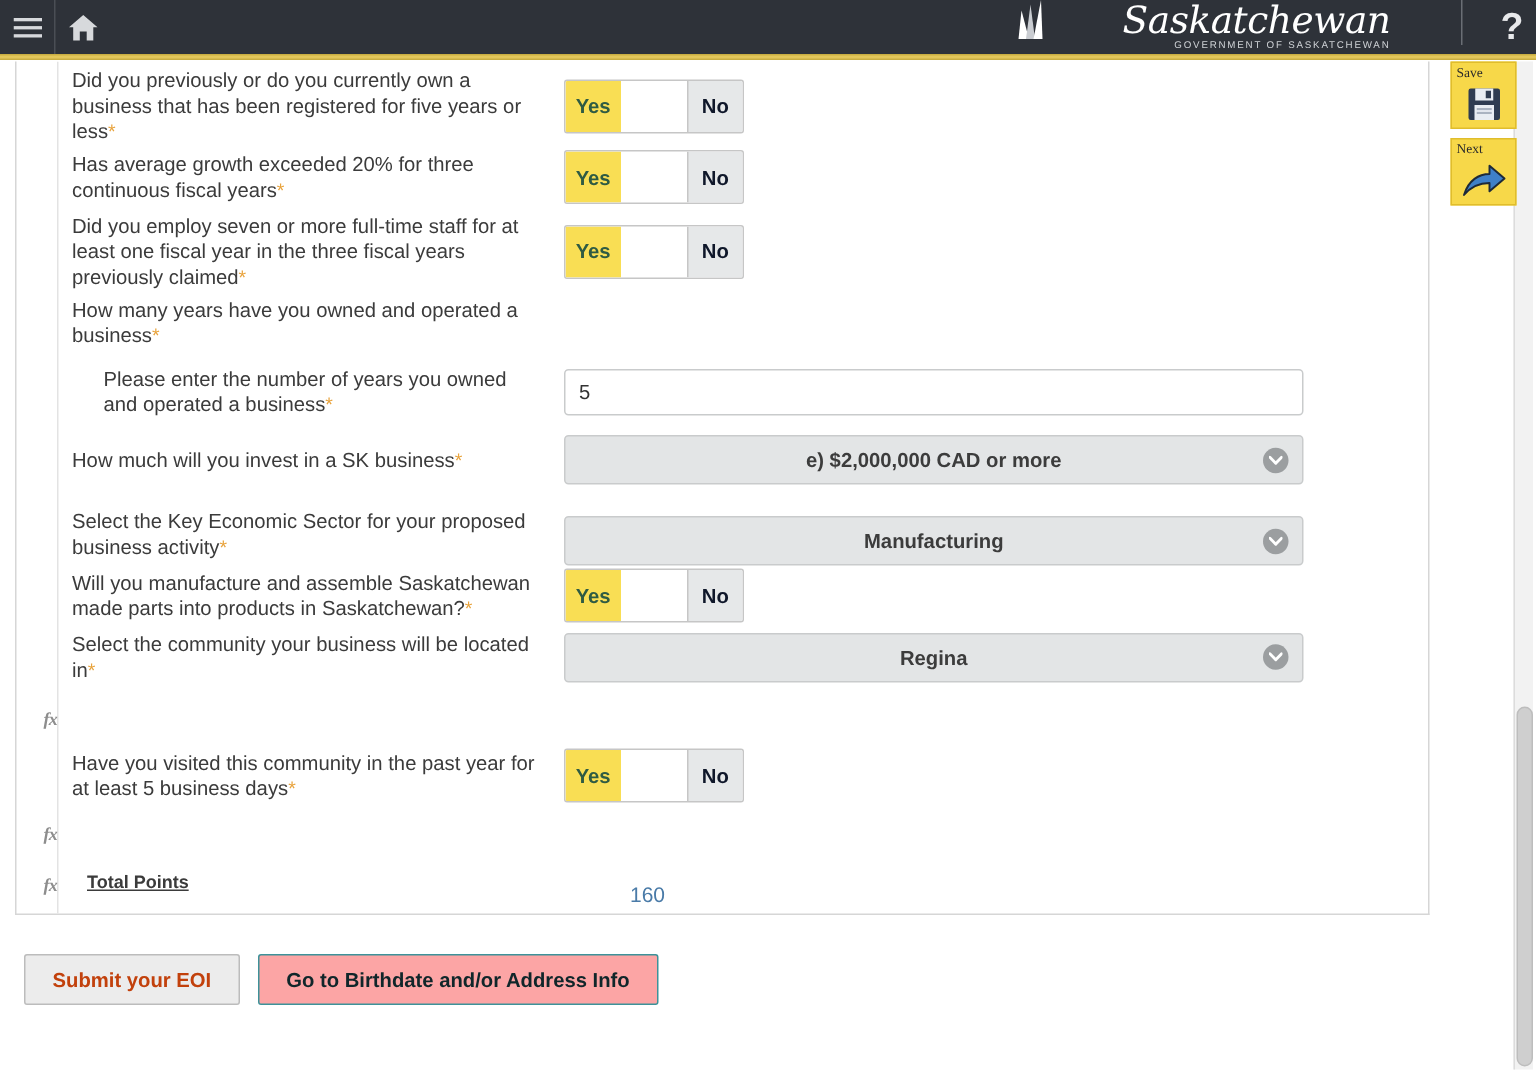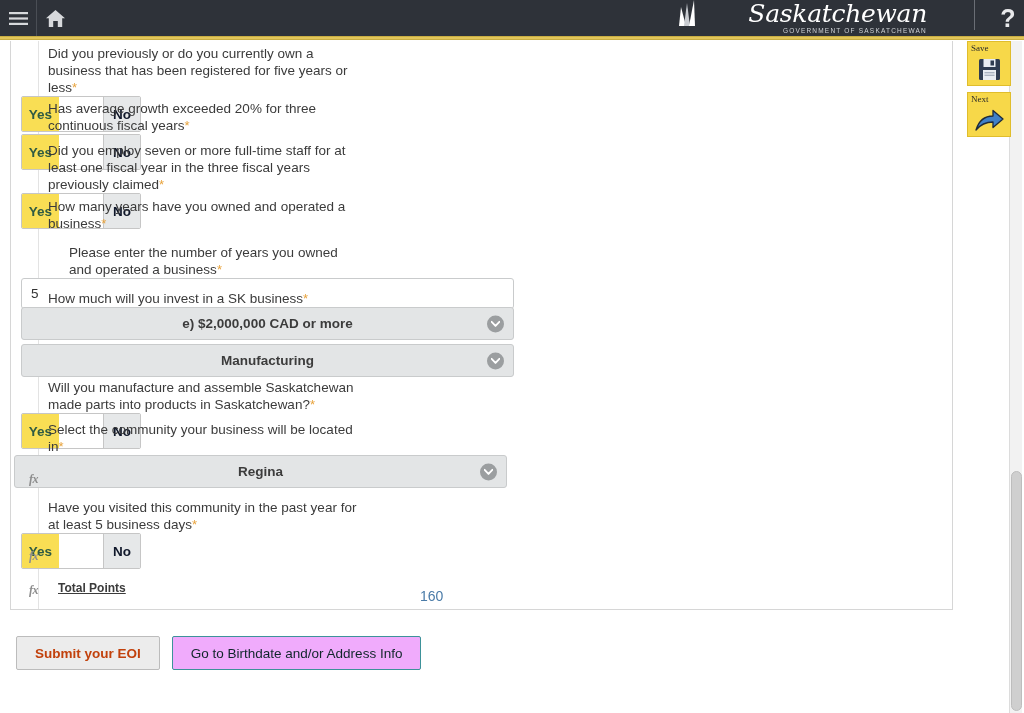--- a/index.html
+++ b/index.html
@@ -132,22 +132,21 @@
   .panel-railline {
     position: absolute; top: 0; left: 27px;
     width: 1px; height: 569px;
     background: #e3e3e3;
   }
 
   .row {
     position: absolute;
     left: 0; width: 943px;
     display: flex;
-    align-items: flex-start;
-    flex-direction: column;
+    align-items: center;
   }
   .q-label {
     width: 355px;
     padding-left: 37px;
     padding-right: 8px;
     font-size: 13.5px;
     line-height: 17px;
     color: #3b3b3b;
   }
   .q-label.indented { padding-left: 58px; }
@@ -244,24 +243,24 @@
     border-radius: 2px;
     font-size: 13.5px; font-weight: bold;
     color: #c2410c;
     display: flex; align-items: center; justify-content: center;
     cursor: pointer;
     font-family: "Liberation Sans", sans-serif;
   }
   .btn-primary {
     height: 34px;
     padding: 0 18px;
-    background: #f0abfc;
+    background: #fca5a5;
     border: 1px solid #3d9299;
     border-radius: 2px;
-    font-size: 13.5px; font-weight: normal;
+    font-size: 13.5px; font-weight: bold;
     color: #10262a;
     display: flex; align-items: center; justify-content: center;
     cursor: pointer;
     font-family: "Liberation Sans", sans-serif;
   }
 </style>
 </head>
 <body>
 
 <div class="header">
@@ -392,20 +391,21 @@
         <span class="chev-circle">
           <svg width="9" height="7" viewBox="0 0 9 7">
               <path d="M0.6 1.3 L4.5 5.4 L8.4 1.3" fill="none" stroke="#ffffff" stroke-width="1.9" stroke-linecap="round" stroke-linejoin="round"></path>
             </svg>
         </span>
       </div>
     </div>
   </div>
 
   <div class="row" style="top:293px;">
+    <div class="q-label"><span>Select the Key Economic Sector for your proposed business activity</span><span class="req">*</span></div>
     <div class="control" style="margin-top:10px;">
       <div class="dropdown">
         <span>Manufacturing</span>
         <span class="chev-circle">
           <svg width="9" height="7" viewBox="0 0 9 7">
               <path d="M0.6 1.3 L4.5 5.4 L8.4 1.3" fill="none" stroke="#ffffff" stroke-width="1.9" stroke-linecap="round" stroke-linejoin="round"></path>
             </svg>
         </span>
       </div>
     </div>

